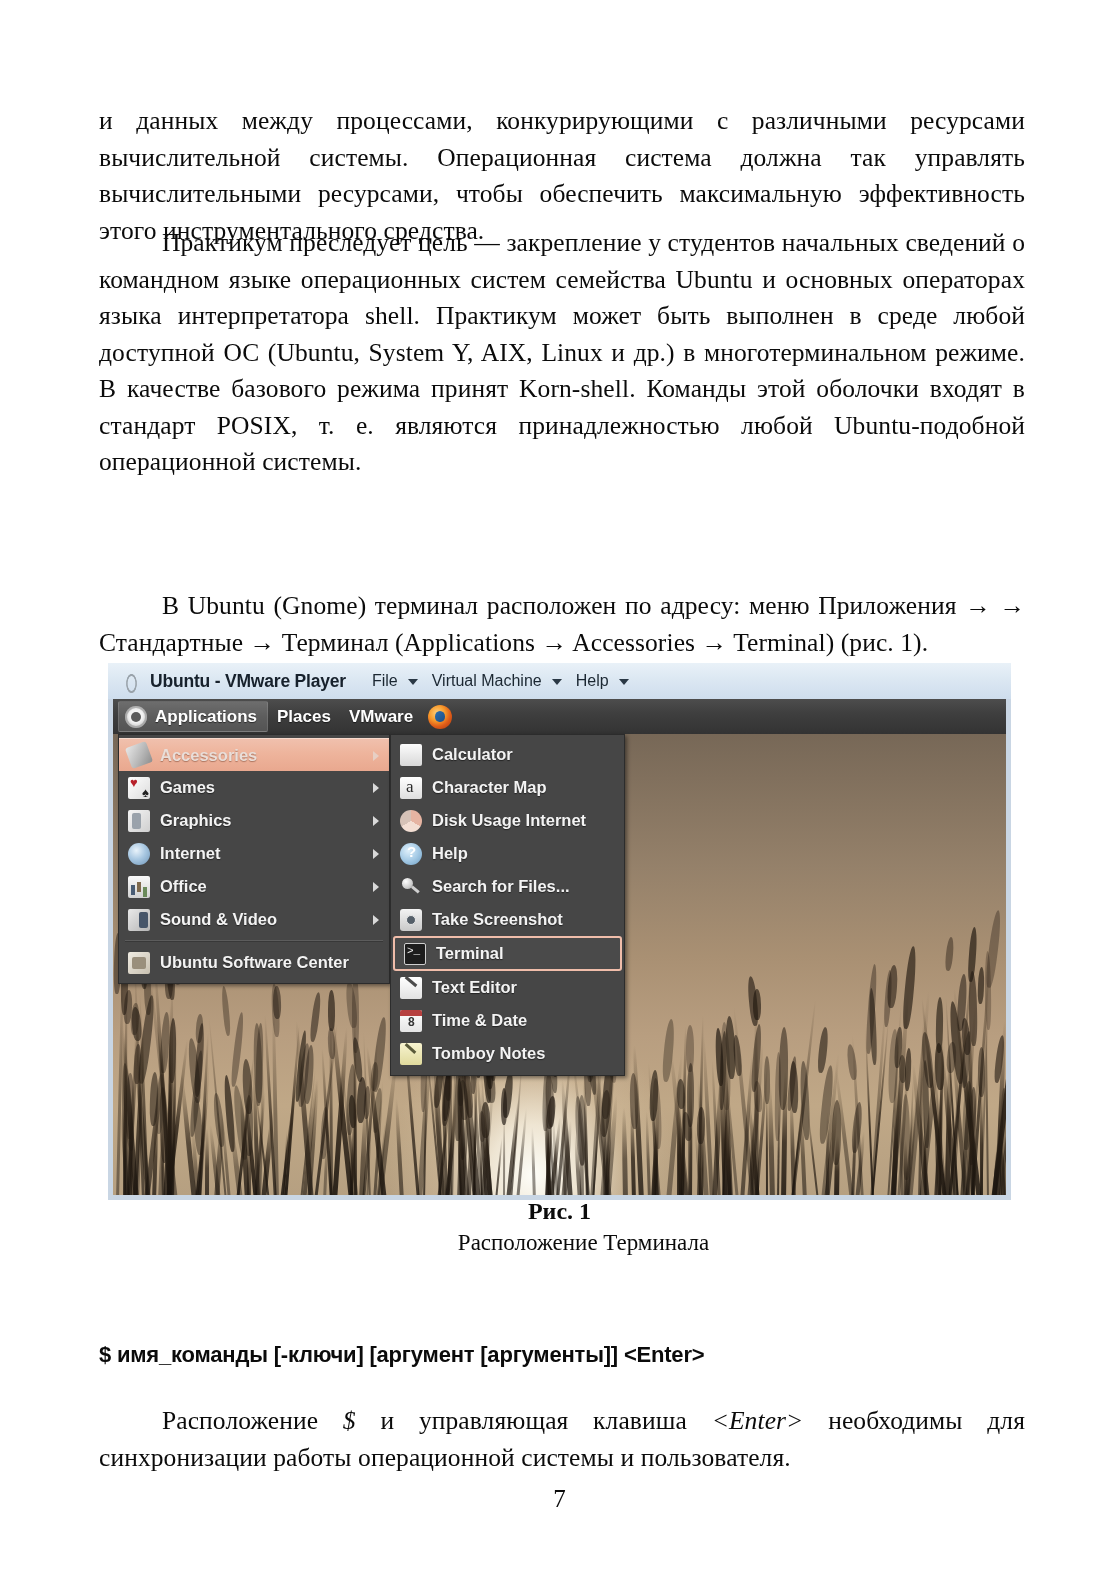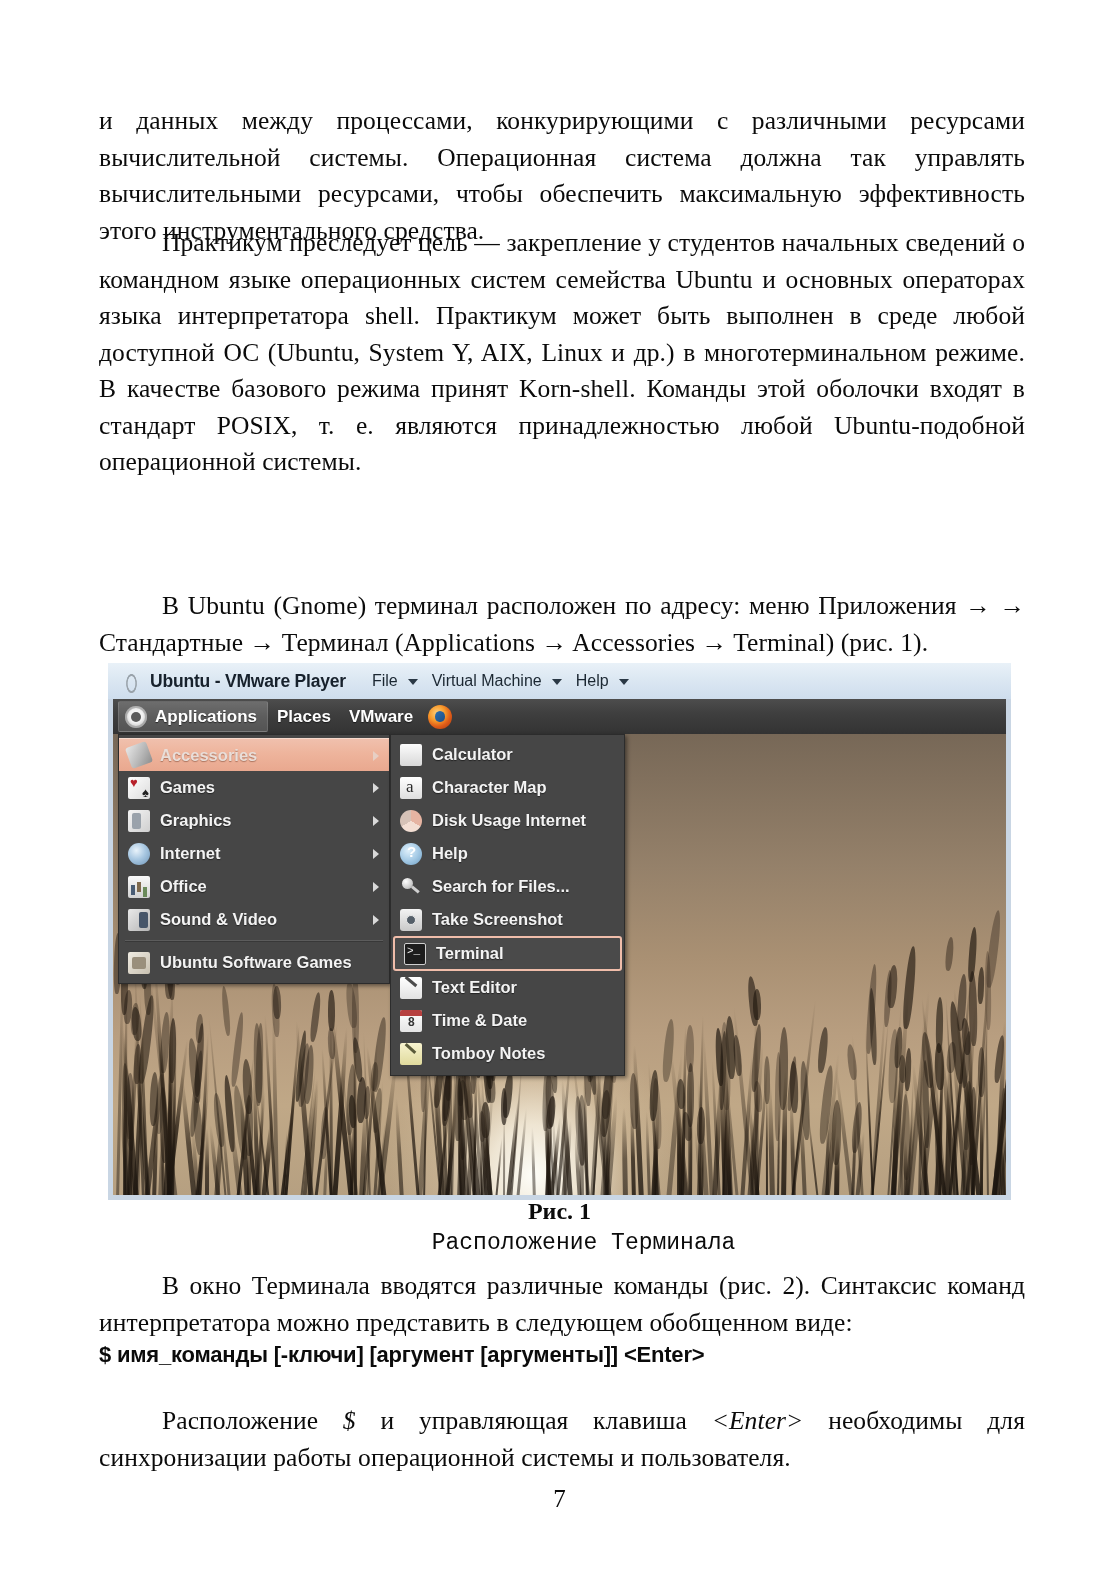--- a/index.html
+++ b/index.html
@@ -342,21 +342,21 @@
     left: 0; right: 0;
     text-align: center;
     font-family: "Liberation Serif", serif;
     font-weight: bold;
     font-size: 24px;
   }
   .cap-sub {
     position: absolute;
     left: 0; right: 0;
     text-align: center;
-    font-family: Liberation Mono, monospace;
+    font-family: Liberation Serif, serif;
     font-size: 23px;
     padding-left: 48px;
   }
 
   .mono-line {
     position: absolute;
     left: 99px;
     font-family: "Liberation Sans", sans-serif;
     font-size: 22px;
     font-weight: 600;
@@ -827,21 +827,21 @@
             <span class="mi-arrow"></span>
           </div>
           <div class="mi">
             <span class="mi-icon ic-sound"></span>
             <span class="mi-label">Sound &amp; Video</span>
             <span class="mi-arrow"></span>
           </div>
           <div class="menu-sep"></div>
           <div class="mi">
             <span class="mi-icon ic-usc"></span>
-            <span class="mi-label">Ubuntu Software Games</span>
+            <span class="mi-label">Ubuntu Software Center</span>
           </div>
         </div>
 
       <div class="menu-sub" id="sub-menu">
           <div class="mi">
             <span class="mi-icon ic-calc"></span>
             <span class="mi-label">Calculator</span>
           </div>
           <div class="mi">
             <span class="mi-icon ic-charmap"></span>
@@ -880,21 +880,20 @@
             <span class="mi-label">Tomboy Notes</span>
           </div>
         </div>
 
     </div>
   </div>
 
   <div class="cap-fig" style="top:1198px;">Рис. 1</div>
   <div class="cap-sub" style="top:1230px;">Расположение Терминала</div>
 
-  <div class="body-text indent" style="top:1268px;">В окно Терминала вводятся различные команды (рис. 2). Синтаксис команд интерпретатора можно представить в следующем обобщенном виде:</div>
 
   <div class="mono-line" style="top:1342px;">$ имя_команды [-ключи] [аргумент [аргументы]] &lt;Enter&gt;</div>
 
   <div class="body-text indent" style="top:1403px;">
     <span>Расположение </span><i class="it">$</i><span> и управляющая клавиша </span><i class="it">&lt;Enter&gt;</i><span> необходимы для синхронизации работы операционной системы и пользователя.</span>
   </div>
 
   <div class="page-num" style="top:1485px;">7</div>
 
 </div>

